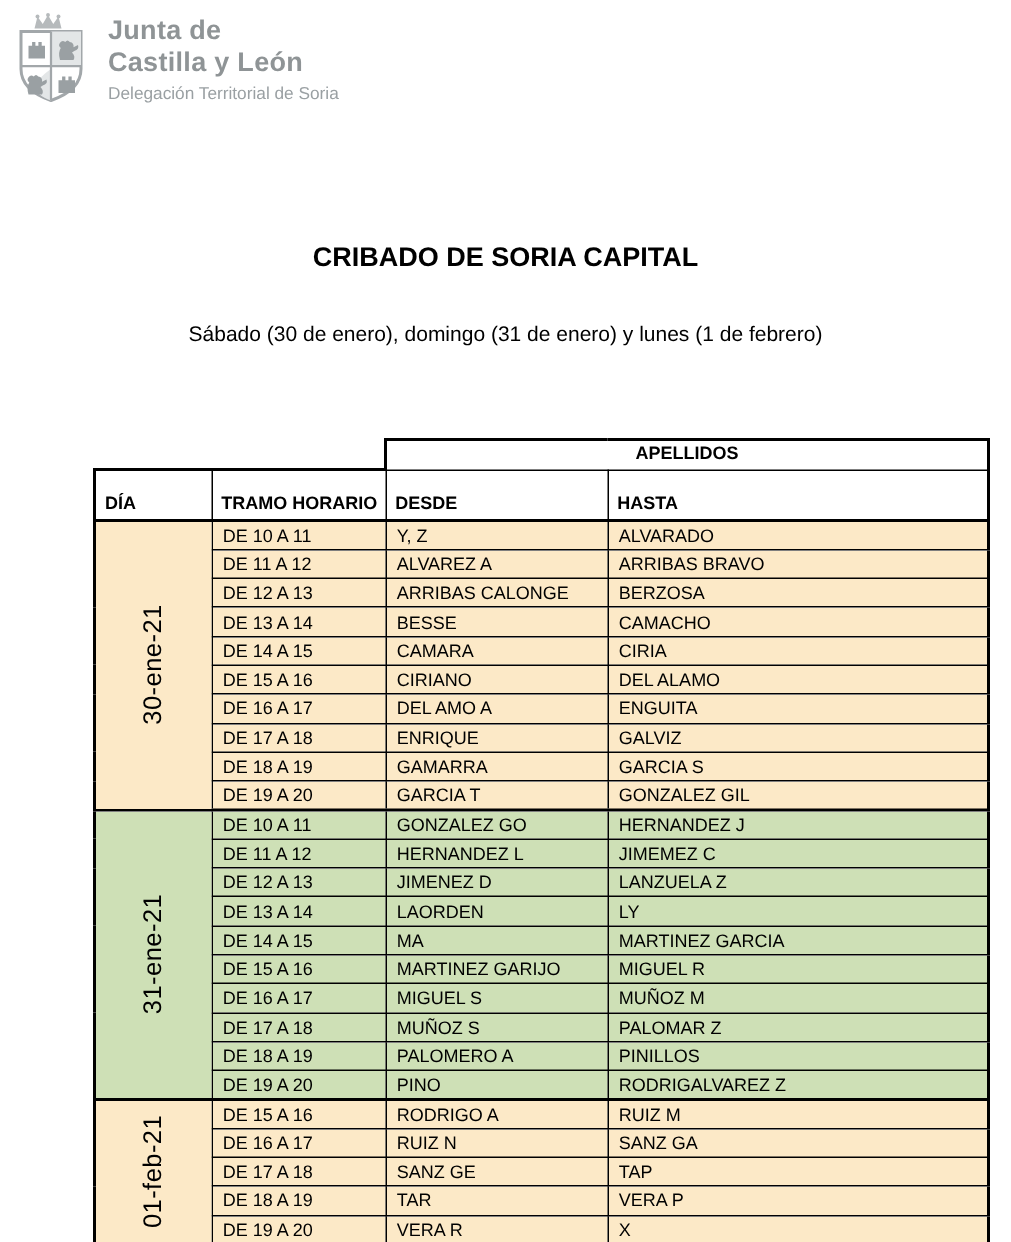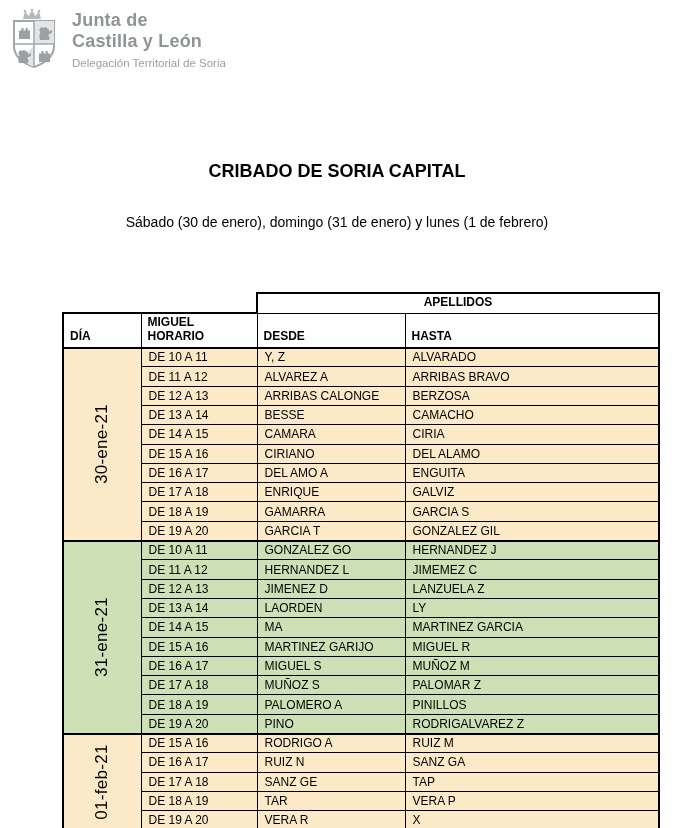--- a/index.html
+++ b/index.html
@@ -105,21 +105,21 @@
     </colgroup>
 
     <tbody>
         <tr class="h-ap">
       <td class="no-b" colspan="2"></td>
       <th class="group bt2 bl2 br2" colspan="2">APELLIDOS</th>
     </tr>
 
     <tr class="h-hd">
       <th class="bt2 bl2 bb2">DÍA</th>
-      <th class="bt2 bb2">MIGUEL HORARIO</th>
+      <th class="bt2 bb2">TRAMO HORARIO</th>
       <th class="bb2">DESDE</th>
       <th class="br2 bb2">HASTA</th>
     </tr>
 
     <tr class="h-d sec1">
       <td class="day-cell s1 bl2" rowspan="10">
         <div class="day-label">30-ene-21</div>
       </td>
       <td class="cell">DE 10 A 11</td>
       <td class="cell">Y, Z</td>

